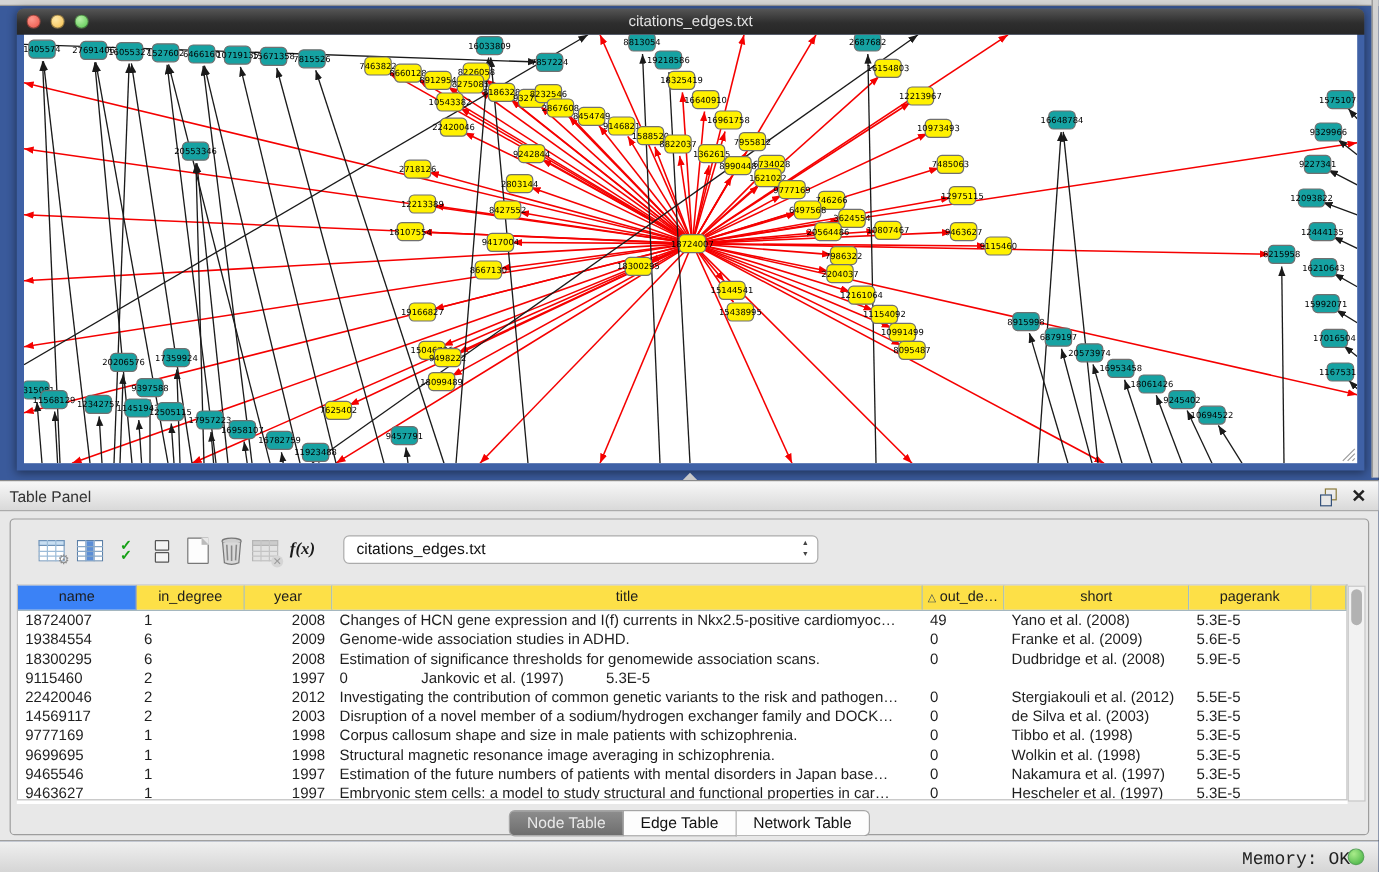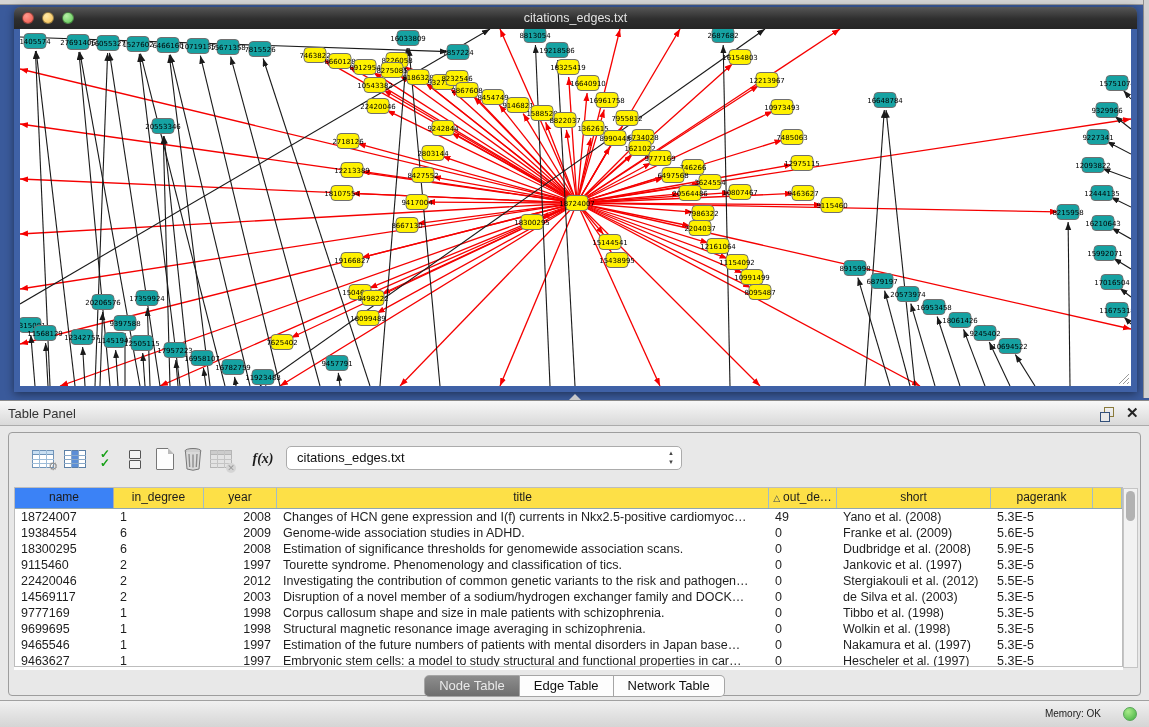--- a/index.html
+++ b/index.html
@@ -64,21 +64,21 @@
   
   .tabs{position:absolute;left:0;right:0;top:242px;display:flex;justify-content:center;}
   .tab{height:20px;line-height:20px;font-size:13px;padding:0 14px;background:#fdfdfd;color:#111;
        border:1px solid #a5a5a5;border-left:none;cursor:pointer;}
   .tab:first-child{border-left:1px solid #a5a5a5;border-radius:5px 0 0 5px;}
   .tab:last-child{border-radius:0 5px 5px 0;}
   .tab.active{background:linear-gradient(#8d8d8d,#6e6e6e);color:#e9e9e9;}
   
   .status-bar{position:absolute;left:0;top:700px;width:1149px;height:27px;
      background:linear-gradient(#f0f0f0,#d5d5d5);border-top:1px solid #a0a0a0;box-sizing:border-box;}
-  .mem-label{position:absolute;right:48px;top:7px;font-size:10px;color:#222;}
+  .mem-label{position:absolute;right:24px;top:7px;font-size:15px;color:#222;font-family:Liberation Mono, monospace;}
   .mem-dot{position:absolute;right:12px;top:6px;width:14px;height:14px;border-radius:50%;
      background:radial-gradient(circle at 35% 30%,#a9ec8a,#3fae3f);border:1px solid #57a557;box-sizing:border-box;cursor:pointer;}
   svg text{font-family:"DejaVu Sans",sans-serif;}
 </style>
 </head>
 <body>
 
 <div id="app">
   <div class="top-strip"></div>
   <div class="right-strip"></div>
@@ -719,21 +719,21 @@
         <div class="tbtn" style="left:198px">
           <span class="gridico">
             <svg width="22" height="18">
               <rect x="0.5" y="0.5" width="21" height="17" fill="#e3e3e3" stroke="#b5b5b5"></rect>
               <rect x="0.5" y="0.5" width="21" height="4" fill="#cccccc" stroke="#b5b5b5"></rect>
               <path d="M7.5,0 V18 M14.5,0 V18 M0,9.5 H22 M0,13.5 H22" stroke="#c4c4c4" stroke-width="1"></path>
             </svg>
             <span class="badge-x">✕</span>
           </span>
         </div>
-        <div class="tbtn" style="left:240px">
+        <div class="tbtn" style="left:229px">
           <span class="fx">f(x)</span>
         </div>
         <div class="combo">
           <span>citations_edges.txt</span>
           <span class="arrows">▲<br>▼</span>
         </div>
       </div>
 
       <div class="tblwrap">
         <div class="thead" id="thead">
@@ -771,21 +771,20 @@
               <div class="td c2" style="width: 73px;">2008</div>
               <div class="td c3" style="width: 492px;">Estimation of significance thresholds for genomewide association scans.</div>
               <div class="td c4" style="width: 68px;">0</div>
               <div class="td c5" style="width: 154px;">Dudbridge et al. (2008)</div>
               <div class="td c6" style="width: 102px;">5.9E-5</div>
             </div>
             <div class="trow">
               <div class="td c0" style="width: 99px;">9115460</div>
               <div class="td c1" style="width: 90px;">2</div>
               <div class="td c2" style="width: 73px;">1997</div>
-              <div class="td c3" style="width: 492px;">Tourette syndrome. Phenomenology and classification of tics.</div>
               <div class="td c4" style="width: 68px;">0</div>
               <div class="td c5" style="width: 154px;">Jankovic et al. (1997)</div>
               <div class="td c6" style="width: 102px;">5.3E-5</div>
             </div>
             <div class="trow">
               <div class="td c0" style="width: 99px;">22420046</div>
               <div class="td c1" style="width: 90px;">2</div>
               <div class="td c2" style="width: 73px;">2012</div>
               <div class="td c3" style="width: 492px;">Investigating the contribution of common genetic variants to the risk and pathogen…</div>
               <div class="td c4" style="width: 68px;">0</div>

